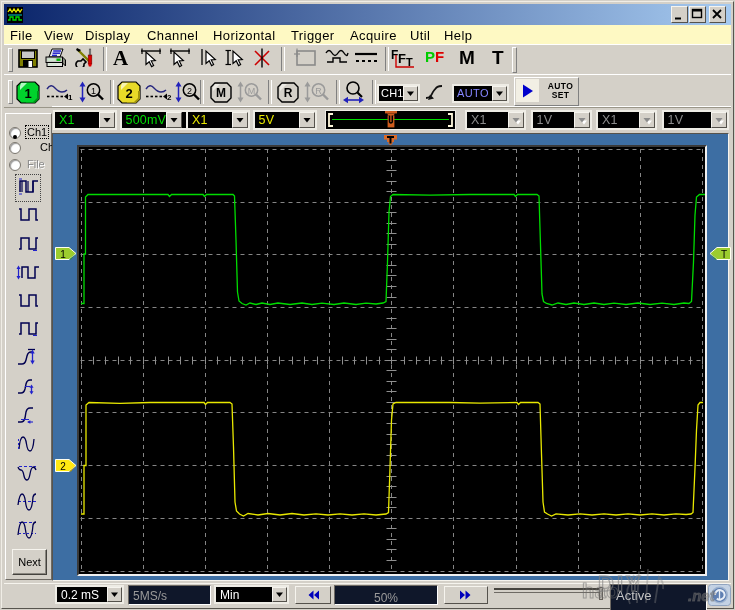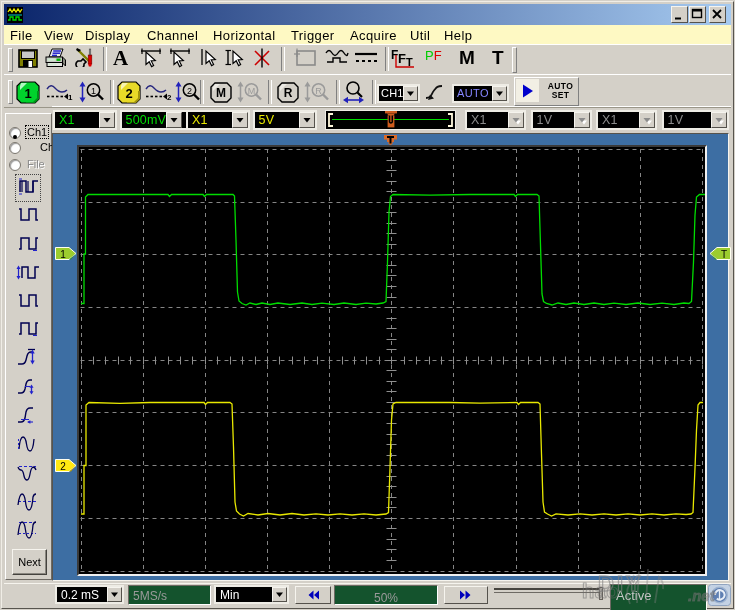--- a/index.html
+++ b/index.html
@@ -2,21 +2,21 @@
 <html><head><meta charset="utf-8"><style>
 html,body{margin:0;padding:0}
 body{width:735px;height:610px;position:relative;background:#d4d0c8;font-family:"Liberation Sans",sans-serif;overflow:hidden}
 .abs{position:absolute}
 .abtn{position:absolute;background:#d4d0c8;border:1px solid;border-color:#f6f4ee #55524c #55524c #f6f4ee;box-sizing:border-box}
 .abtn svg{display:block}
 .combo{position:absolute;background:#000;border:2px solid #eeece5;box-sizing:border-box}
 .sep{position:absolute;width:2px;border-left:1px solid #808080;border-right:1px solid #fff}
 .grip{position:absolute;width:3px;border:1px solid;border-color:#fff #808080 #808080 #fff}
 .band{position:absolute;left:4px;width:727px;border-top:1px solid #fff;border-bottom:1px solid #9a9689}
-.insetblk{position:absolute;background:#14532d;border:1px solid;border-color:#6e6a64 #fff #fff #6e6a64;box-sizing:border-box}
+.insetblk{position:absolute;background:#0f172a;border:1px solid;border-color:#6e6a64 #fff #fff #6e6a64;box-sizing:border-box}
 
 </style></head><body>
 <div class="abs" style="left:0;top:0;width:735px;height:610px;border:1px solid #d4d0c8;box-sizing:border-box"></div>
 <div class="abs" style="left:1px;top:1px;width:733px;height:608px;border-top:1px solid #f0ede6;border-left:1px solid #f0ede6;border-right:1px solid #57544e;border-bottom:1px solid #57544e;box-sizing:border-box"></div>
 <div class="abs" style="left:4px;top:4px;width:727px;height:21px;background:linear-gradient(to right,#0a246a,#a6caf0)">
 <div class="abs" style="left:3px;top:2.5px"><svg width="16" height="16" style="">
         <rect width="16" height="16" fill="#000"></rect>
 <polyline points="1,5 3,2 5,5 7,2 9,5 11,2 13,5 15,2" fill="none" stroke="#e8e800" stroke-width="1.3"></polyline>
 <line x1="1" y1="8" x2="15" y2="8" stroke="#00cccc" stroke-width="1"></line>
 <polyline points="1,13 3,13 3,10 6,10 6,13 9,13 9,10 12,10 12,13 15,13" fill="none" stroke="#00dd00" stroke-width="1.3"></polyline>
@@ -119,21 +119,21 @@
         <line x1="20" y1="13" x2="23" y2="13"></line>
       </g>
     </svg></div>
 <div class="sep" style="left:385px;top:47px;height:24px"></div>
 <div class="abs" style="left:390px;top:47px"><svg width="28" height="22" style="">
       <text x="1" y="12" font-family="Liberation Sans" font-size="12" font-weight="bold" fill="#000">F</text>
 <text x="8" y="16" font-family="Liberation Sans" font-size="13" font-weight="bold" fill="#000">F</text>
 <text x="16" y="19" font-family="Liberation Sans" font-size="11" font-weight="bold" fill="#000">T</text>
 <path d="M6,8 v12 h18" fill="none" stroke="#cc0000" stroke-width="1.4"></path>
     </svg></div>
-<span class="abs" style="left:425px;top:48px;font-size:13px;font-weight:normal;color:#00cc00">P<span style="color:#dd0000">F</span></span>
+<span class="abs" style="left:425px;top:48px;font-size:15px;font-weight:bold;color:#00cc00">P<span style="color:#dd0000">F</span></span>
 <span class="abs" style="left:459px;top:47px;font-size:19px;font-weight:bold;color:#000">M</span>
 <span class="abs" style="left:492px;top:47px;font-size:19px;font-weight:bold;color:#000">T</span>
 <div class="grip" style="left:512px;top:47px;height:24px"></div>
 <div class="band" style="top:74px;height:32px"></div>
 <div class="grip" style="left:8px;top:80px;height:22px"></div>
 <div class="abs" style="left:16px;top:81px"><svg width="24" height="23" style="">
       <polygon points="5,1 19,1 23,5 23,18 19,22 5,22 1,18 1,5" fill="#00d22c" stroke="#000" stroke-width="1.2"></polygon>
 <polygon points="19,22 23,18 23,10 21,10 21,17 17,21 10,21 10,22" fill="#009018"></polygon>
 <polygon points="5,2 11,2 4,9 4,5" fill="#b0f8c0"></polygon>
 <text x="12" y="16.5" font-family="Liberation Sans" font-size="13" font-weight="bold" fill="#000" text-anchor="middle">1</text>

